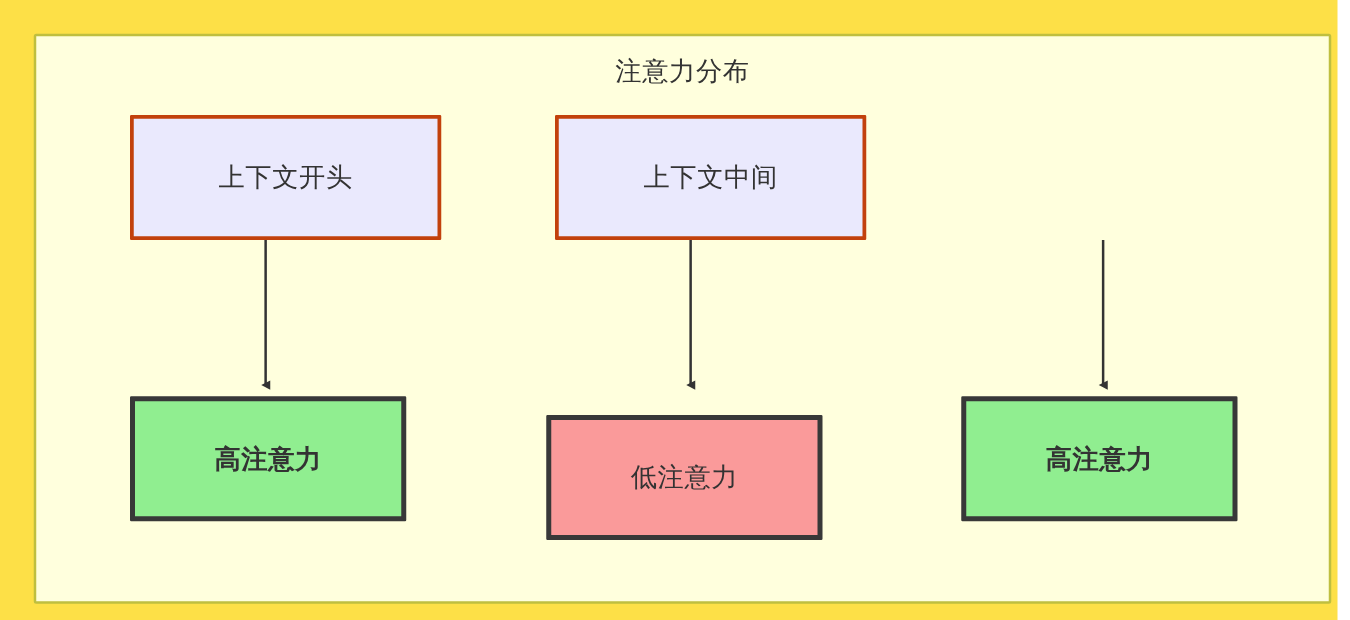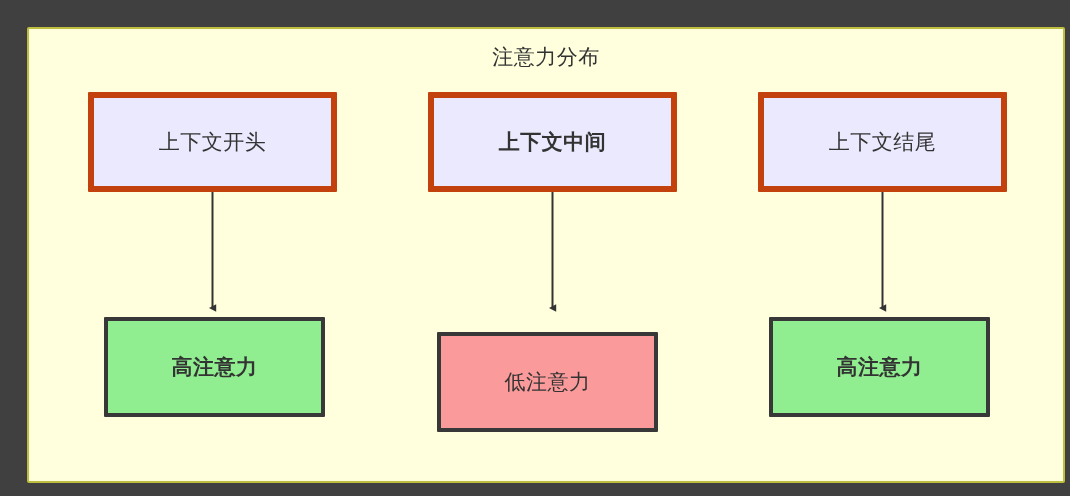--- a/index.html
+++ b/index.html
@@ -10,21 +10,21 @@
   body {
     width: 1080px;
     height: 496px;
     font-family: "Liberation Sans", "DejaVu Sans", sans-serif;
     overflow: hidden;
   }
   #stage {
     position: relative;
     width: 1070px;
     height: 496px;
-    background: #404040;
+    background: #fde047;
   }
 
   
   .cluster {
     position: absolute;
     left: 27px;
     top: 27px;
     width: 1038px;
     height: 456px;
     box-sizing: border-box;
@@ -51,38 +51,39 @@
     display: flex;
     align-items: center;
     justify-content: center;
     font-size: 21px;
     color: #333333;
     letter-spacing: 0.5px;
     white-space: nowrap;
   }
   .node.ctx {
     background: #eae9fd;
-    border: 6px solid #c2410c;
+    border: 3px solid #c2410c;
     border-radius: 1px;
+    margin-left: 16px;
   }
   .node.high {
     background: #90ee90;
     border: 4px solid #383838;
     border-radius: 1px;
     font-weight: bold;
   }
   .node.low {
     background: #fa9a9a;
     border: 4px solid #383838;
     border-radius: 1px;
   }
 
   
   .col1.ctx  { left: 88px;  top: 92px;  width: 249px; height: 100px; }
-  .col2.ctx  { left: 428px; top: 92px;  width: 249px; height: 100px; font-weight: bold; }
+  .col2.ctx  { left: 428px; top: 92px;  width: 249px; height: 100px; }
   .col3.ctx  { left: 758px; top: 92px;  width: 249px; height: 100px; }
 
   .col1.res  { left: 104px; top: 317px; width: 221px; height: 100px; }
   .col2.res  { left: 437px; top: 332px; width: 221px; height: 100px; }
   .col3.res  { left: 769px; top: 317px; width: 221px; height: 100px; }
 
   
   .edges {
     position: absolute;
     left: 0;
@@ -120,23 +121,20 @@
   </svg>
 
   <div class="node ctx col1">
     <span>上下文开头</span>
   </div>
 
   <div class="node ctx col2">
     <span>上下文中间</span>
   </div>
 
-  <div class="node ctx col3">
-    <span>上下文结尾</span>
-  </div>
 
   <div class="node high res col1">
     <span>高注意力</span>
   </div>
 
   <div class="node low res col2">
     <span>低注意力</span>
   </div>
 
   <div class="node high res col3">

